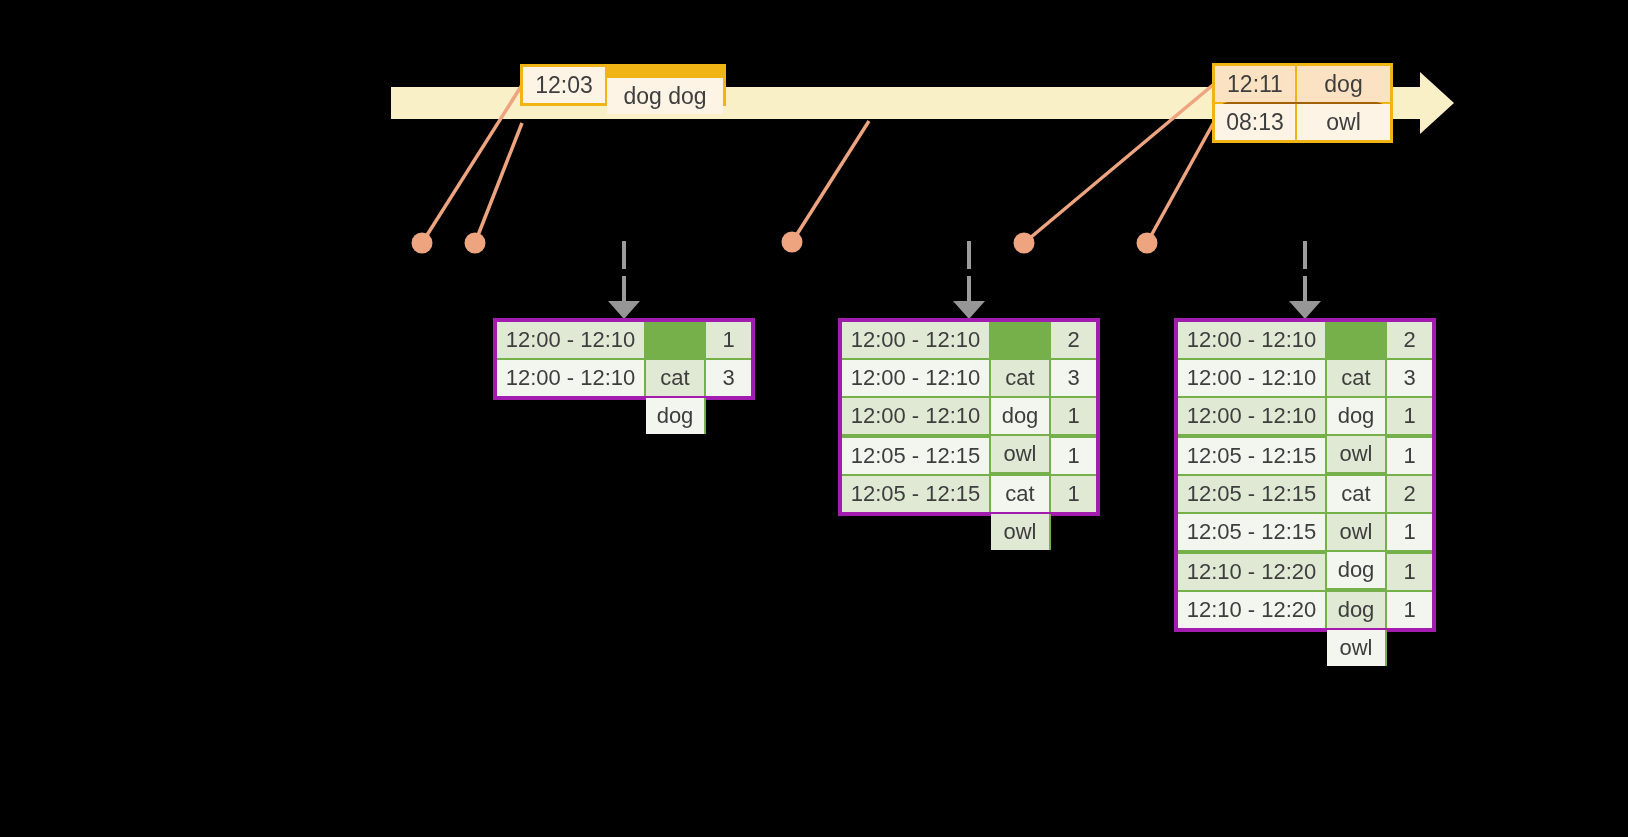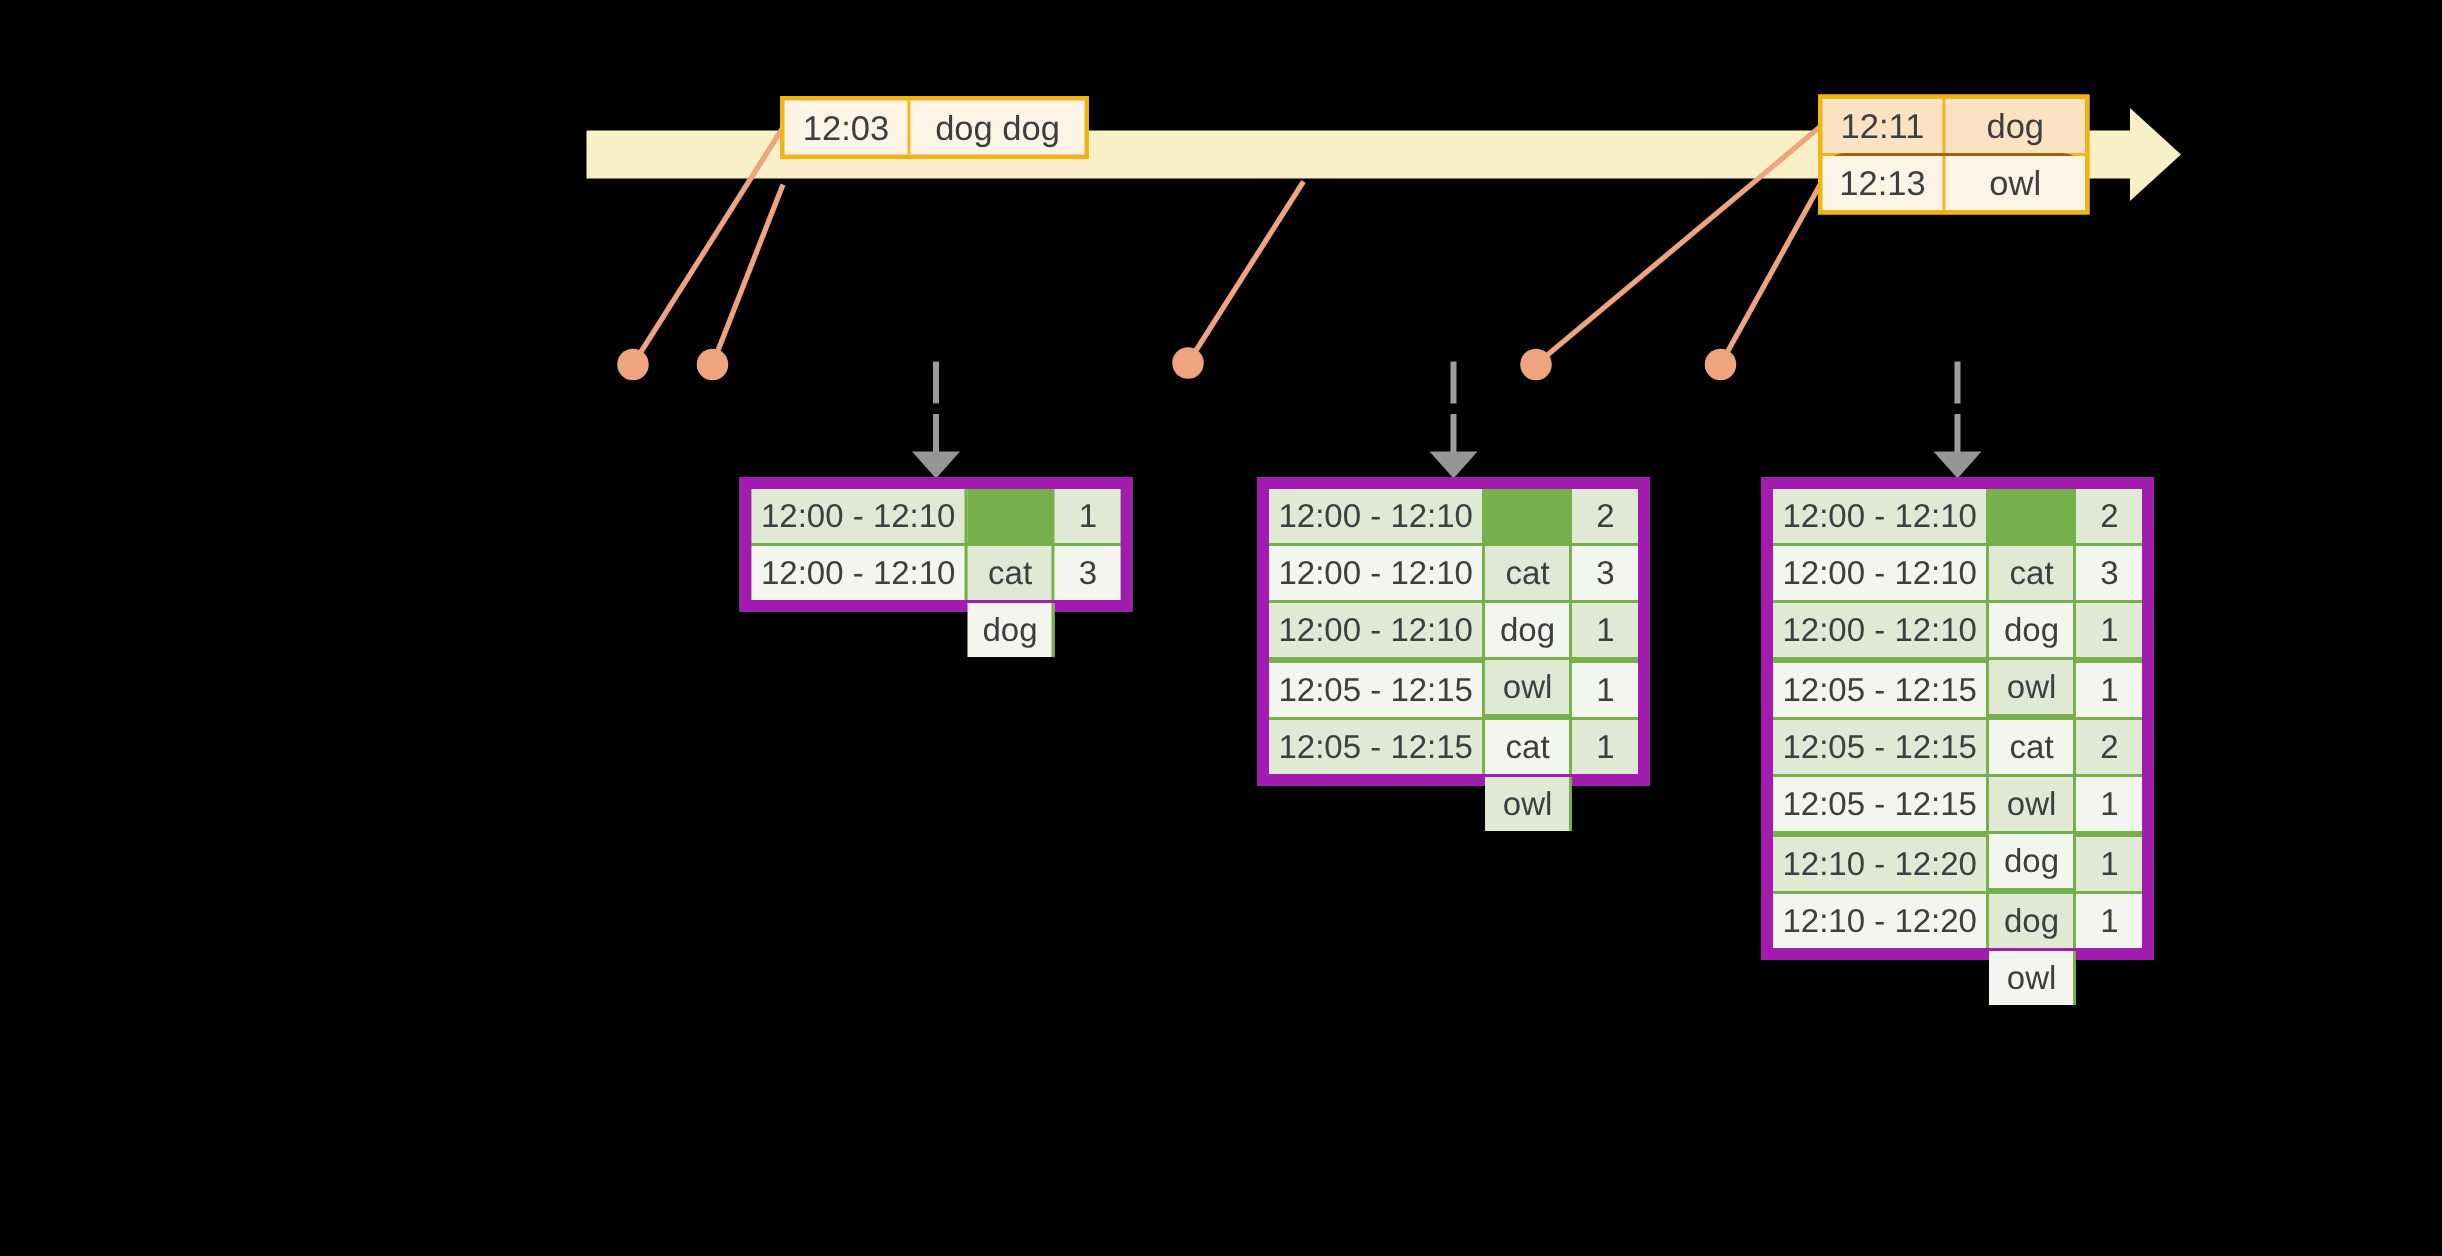--- a/index.html
+++ b/index.html
@@ -32,21 +32,21 @@
   .erow + .erow{border-top:2px solid #a16207;border-radius:15px;}
   .erow.dark  .ecell{background:#FAE2C2;}
   .erow.light .ecell{background:#FDF4E6;}
   .ecell{
     display:flex;align-items:center;justify-content:center;
     font-size:23px;line-height:1;height:36px;
   }
   .ecell.time{border-right:2px solid #F0B414;}
   
   .rtable{
-    position:absolute;border:8px solid #a21caf;box-sizing:border-box;
+    position:absolute;border:4px solid #a21caf;box-sizing:border-box;
     background:#76B04A;width:262px;
   }
   .rrow{display:flex;height:36px;}
   .rrow + .rrow{border-top:2px solid #76B04A;}
   .rrow.group-start{border-top-width:4px;}
   .rrow.odd  .rcell{background:#DFE9D4;}
   .rrow.even .rcell{background:#F3F6EF;}
   .rcell{
     display:flex;align-items:center;justify-content:center;
     font-size:22px;line-height:1;height:36px;
@@ -80,30 +80,30 @@
     <polygon class="trig-head" points="608,301 640,301 624,319"></polygon>
     <line class="trig-line" x1="969" y1="241" x2="969" y2="302"></line>
     <polygon class="trig-head" points="953,301 985,301 969,319"></polygon>
     <line class="trig-line" x1="1305" y1="241" x2="1305" y2="302"></line>
     <polygon class="trig-head" points="1289,301 1321,301 1305,319"></polygon>
   </svg>
 
   <div class="etable" id="et0" style="left:520px;top:64px;">
       <div class="erow light">
         <div class="ecell time" style="width: 82px;">12:03</div>
-        <div class="ecell words" style="width: 116px;">dog dog</div>
+        <div class="ecell words" style="width: 116px; margin-top: 11px;">dog dog</div>
       </div>
     </div>
   <div class="etable" id="et2" style="left:1212px;top:63px;">
       <div class="erow dark">
         <div class="ecell time" style="width: 80px;">12:11</div>
         <div class="ecell words" style="width: 93px;">dog</div>
       </div>
       <div class="erow light">
-        <div class="ecell time" style="width: 80px;">12:13</div>
+        <div class="ecell time" style="width: 80px;">08:13</div>
         <div class="ecell words" style="width: 93px;">owl</div>
       </div>
     </div>
 
   <div class="rtable" id="rt0" style="left:493px;top:318px;">
       <div class="rrow odd">
         <div class="rcell window">12:00 - 12:10</div>
         <div class="rcell word">cat</div>
         <div class="rcell count">1</div>
       </div>

